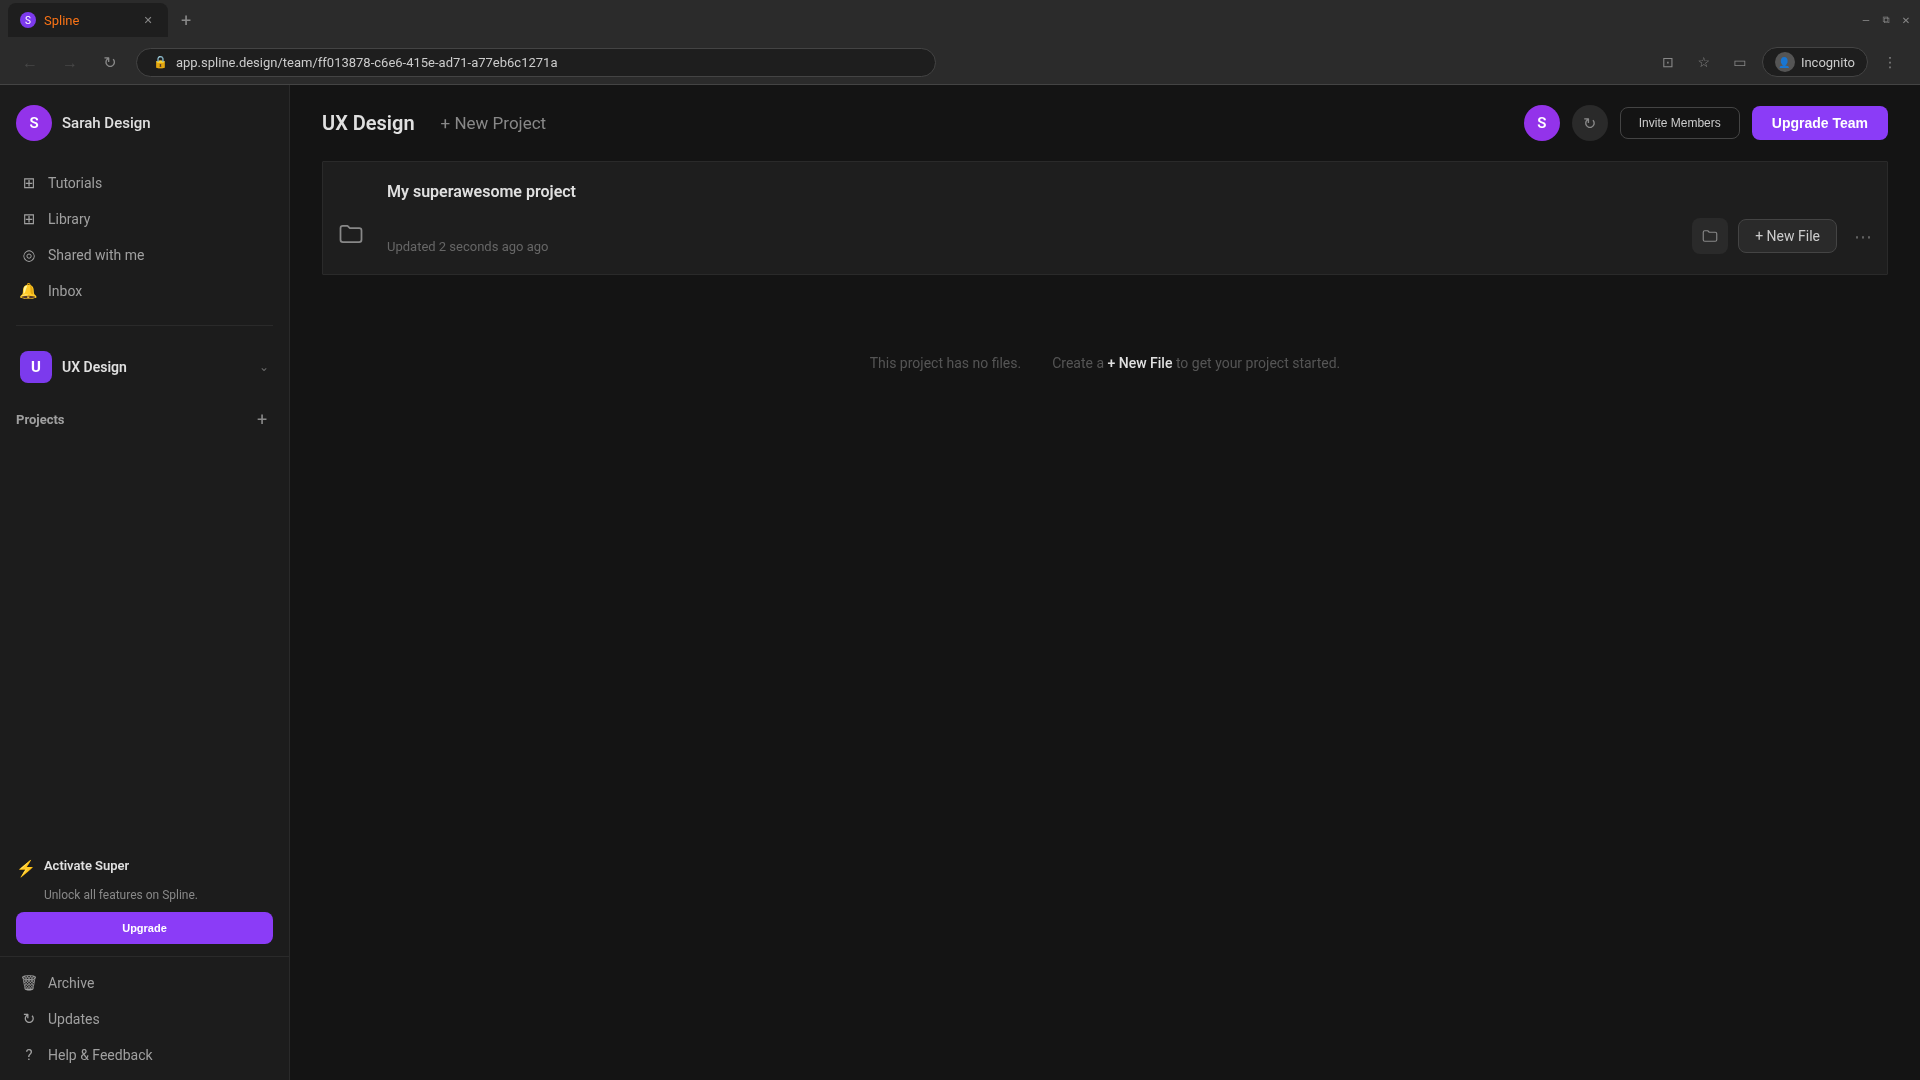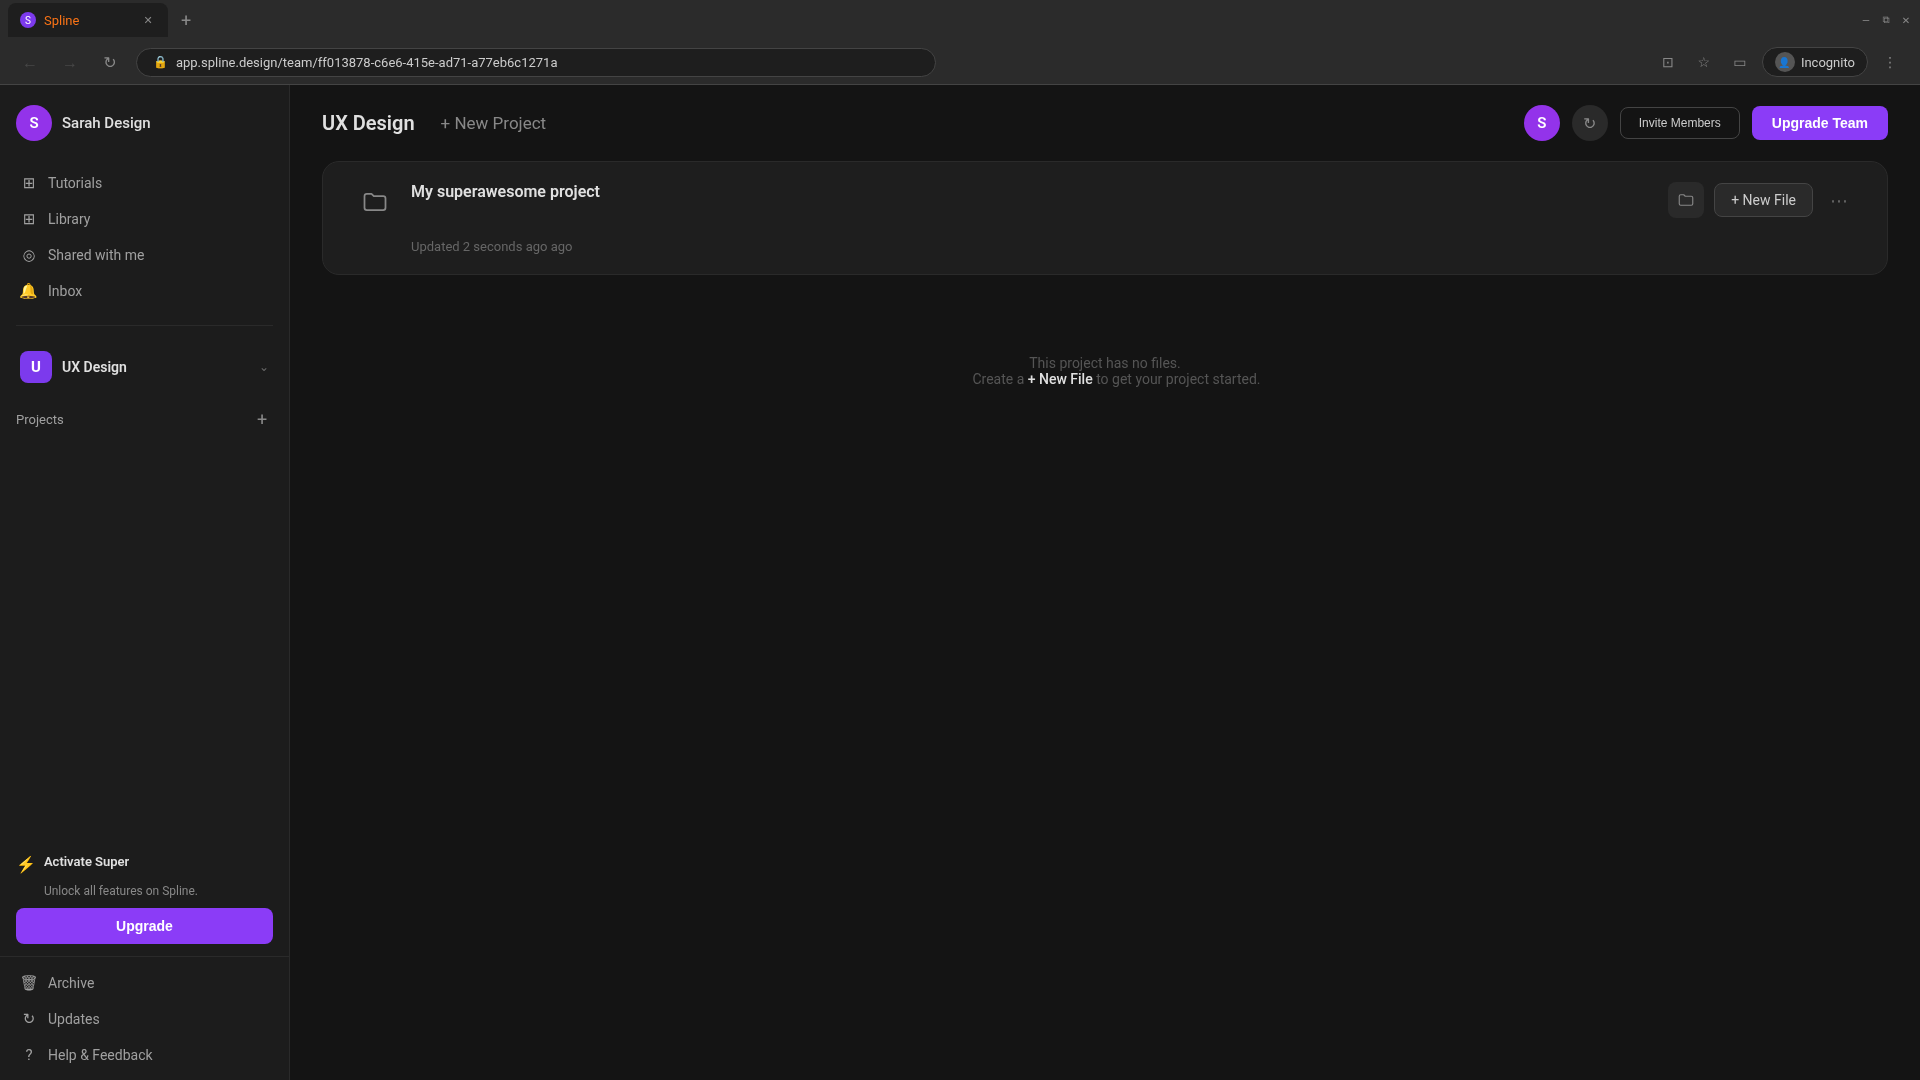--- a/index.html
+++ b/index.html
@@ -277,21 +277,21 @@
       padding: 8px 16px;
     }
     .projects-header {
       display: flex;
       align-items: center;
       justify-content: space-between;
       margin-bottom: 4px;
     }
     .projects-label {
       font-size: 13px;
-      font-weight: 400;
+      font-weight: 700;
       color: #a0a0a0;
     }
     .add-project-btn {
       width: 22px;
       height: 22px;
       display: flex;
       align-items: center;
       justify-content: center;
       cursor: pointer;
       color: #888;
@@ -326,21 +326,21 @@
       font-size: 12px;
       color: #888;
     }
     .upgrade-btn {
       width: 100%;
       background: #8b3cf7;
       color: white;
       border: none;
       border-radius: 8px;
       padding: 10px;
-      font-size: 14px;
+      font-size: 11px;
       font-weight: 600;
       cursor: pointer;
       text-align: center;
     }
 
     .sidebar-bottom {
       padding: 8px;
       border-top: 1px solid #2a2a2a;
     }
 
@@ -429,24 +429,24 @@
     .main-body {
       flex: 1;
       padding: 0 32px 32px;
       overflow-y: auto;
     }
 
     
     .project-card {
       background: #1e1e1e;
       border: 1px solid #2a2a2a;
-      border-radius: 17px;
-      padding: 20px 32px;
-      display: flex;
-      align-items: flex-start;
+      border-radius: 1px;
+      padding: 20px 8px;
+      display: flex;
+      align-items: flex-end;
       gap: 16px;
     }
     .project-folder-icon {
       width: 40px;
       height: 40px;
       display: flex;
       align-items: center;
       justify-content: center;
       color: #888;
       font-size: 22px;
@@ -501,26 +501,27 @@
       justify-content: center;
       cursor: pointer;
       color: #666;
       font-size: 18px;
       border-radius: 6px;
     }
 
     
     .empty-state {
       display: flex;
-      flex-direction: column;
+      flex-direction: row;
       align-items: center;
       justify-content: center;
       padding: 80px 0;
       color: #555;
       font-size: 14px;
+      gap: 8px;
     }
     .empty-state .hint {
       color: #555;
       margin-left: 23px;
     }
     .empty-state .hint .new-file-link {
       color: #e0e0e0;
       font-weight: 500;
     }
   </style>

